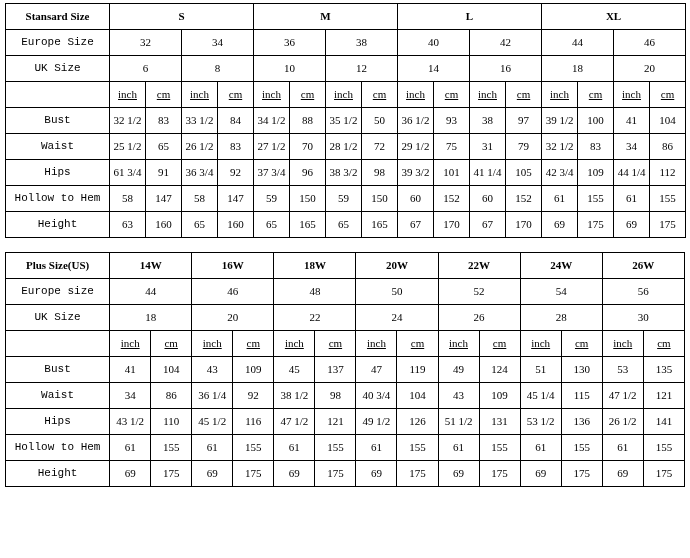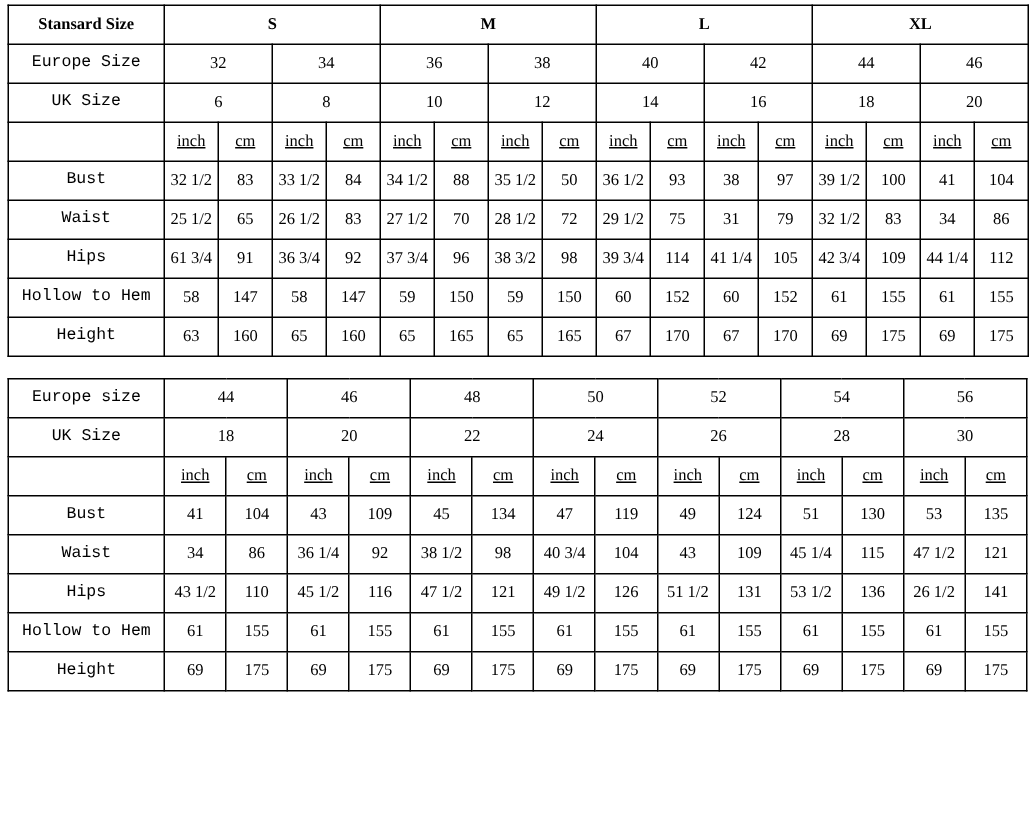--- a/index.html
+++ b/index.html
@@ -189,22 +189,22 @@
       <tr>
         <td class="row-label">Hips</td>
         <td>61 3/4</td>
         <td>91</td>
         <td>36 3/4</td>
         <td>92</td>
         <td>37 3/4</td>
         <td>96</td>
         <td>38 3/2</td>
         <td>98</td>
-        <td>39 3/4</td>
-        <td>114</td>
+        <td>39 3/2</td>
+        <td>101</td>
         <td>41 1/4</td>
         <td>105</td>
         <td>42 3/4</td>
         <td>109</td>
         <td>44 1/4</td>
         <td>112</td>
       </tr>
 
       <tr>
         <td class="row-label">Hollow to Hem</td>
@@ -263,20 +263,30 @@
         <col class="plus-data-col">
       <col class="plus-data-col">
         <col class="plus-data-col">
         <col class="plus-data-col">
         <col class="plus-data-col">
       <col class="plus-data-col">
         <col class="plus-data-col">
     </colgroup>
     <tbody>
 
+      <tr>
+        <td class="hdr-bold">Plus Size(US)</td>
+        <td class="grp" colspan="2">14W</td>
+        <td class="grp" colspan="2">16W</td>
+        <td class="grp" colspan="2">18W</td>
+        <td class="grp" colspan="2">20W</td>
+        <td class="grp" colspan="2">22W</td>
+        <td class="grp" colspan="2">24W</td>
+        <td class="grp" colspan="2">26W</td>
+      </tr>
 
       <tr>
         <td class="row-label">Europe size</td>
         <td colspan="2">44</td>
         <td colspan="2">46</td>
         <td colspan="2">48</td>
         <td colspan="2">50</td>
         <td colspan="2">52</td>
         <td colspan="2">54</td>
         <td colspan="2">56</td>
@@ -311,21 +321,21 @@
         <td class="unit">cm</td>
       </tr>
 
       <tr>
         <td class="row-label">Bust</td>
         <td>41</td>
         <td>104</td>
         <td>43</td>
         <td>109</td>
         <td>45</td>
-        <td>134</td>
+        <td>137</td>
         <td>47</td>
         <td>119</td>
         <td>49</td>
         <td>124</td>
         <td>51</td>
         <td>130</td>
         <td>53</td>
         <td>135</td>
       </tr>
 

